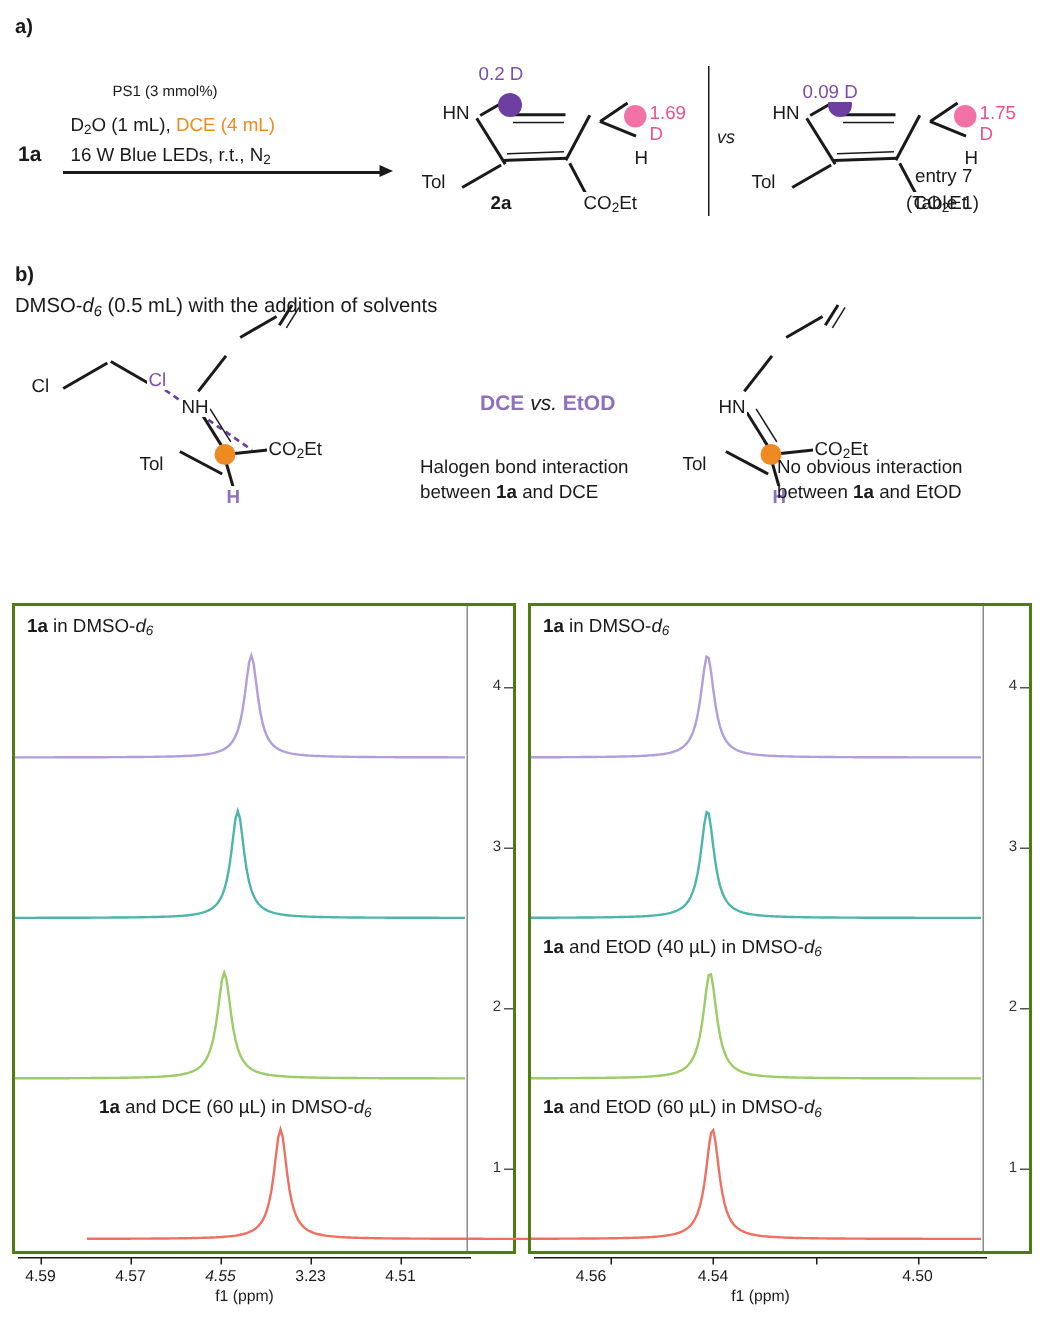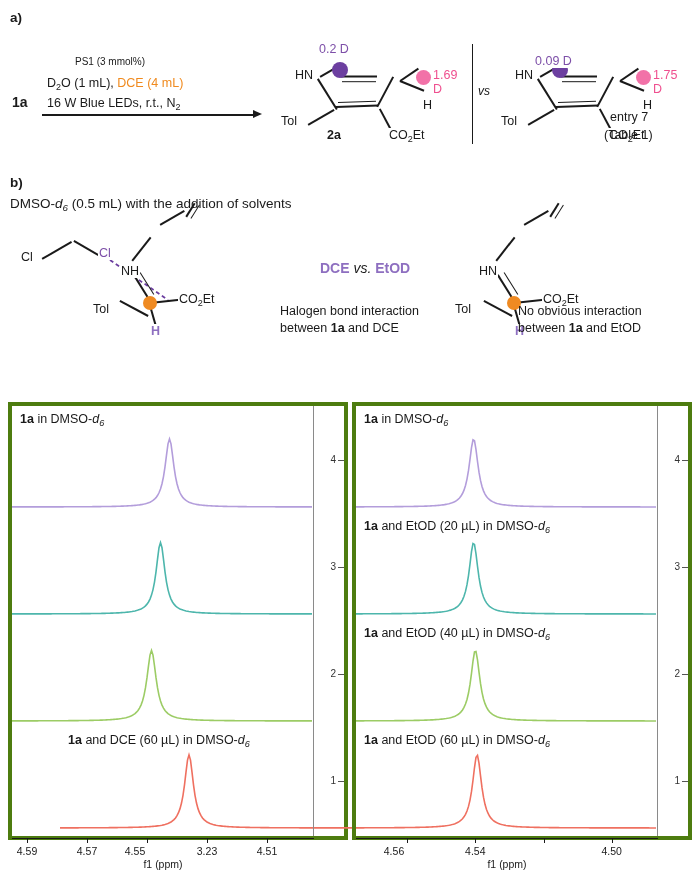--- a/index.html
+++ b/index.html
@@ -56,21 +56,21 @@
   #sec-b-title1{left:30px;top:175px;font-size:13.5px;}
   #sec-b-title2{left:10px;top:196px;font-size:13.5px;}
 
   #dce-vs{left:288px;top:260px;font-size:14px;font-weight:bold;margin-left:32px;}
   #cap-left1{left:280px;top:304px;font-size:12.5px;}
   #cap-left2{left:280px;top:321px;font-size:12.5px;}
   #cap-right1{left:518px;top:304px;font-size:12.5px;}
   #cap-right2{left:518px;top:321px;font-size:12.5px;}
 
   
-  .panel{position:absolute;top:402px;height:430px;border:4px solid #4d7c0f;background:#fff;}
+  .panel{position:absolute;top:402px;height:430px;border:2px solid #4d7c0f;background:#fff;}
   #panel-left{left:8px;width:332px;}
   #panel-right{left:352px;width:332px;}
   .panel-inner{position:absolute;left:0;top:0;right:0;bottom:0;}
   .trace-row{position:absolute;left:0;width:100%;height:107px;}
   .trace-label{position:absolute;left:8px;top:6px;font-size:12.5px;}
   .axis-right{position:absolute;right:0;top:0;width:30px;height:100%;border-left:1px solid #8a8a8a;}
   .tickmark{position:absolute;right:0;width:6px;height:1px;background:#555;}
   .ticknum{position:absolute;right:8px;font-size:10px;color:#333;}
   .peaksvg{position:absolute;left:0;top:0;width:100%;height:100%;}
 
@@ -276,21 +276,20 @@
 
   <div class="panel" id="panel-right">
     <div class="panel-inner" id="panel-right-inner">
         <div class="trace-row" style="top: 0px;">
           <div class="trace-label"><span class="b">1a</span><span> in DMSO-</span><span class="it">d</span><span class="sub it">6</span></div>
           <svg class="peaksvg" viewBox="0 0 300 107" preserveAspectRatio="none" style="width: 300px;">
             <path d="M 0 101 L 0.0 100.85 L 1.5 100.85 L 3.0 100.84 L 4.5 100.84 L 6.0 100.83 L 7.5 100.83 L 9.0 100.82 L 10.5 100.82 L 12.0 100.81 L 13.5 100.81 L 15.0 100.80 L 16.5 100.80 L 18.0 100.79 L 19.5 100.79 L 21.0 100.78 L 22.5 100.77 L 24.0 100.76 L 25.5 100.76 L 27.0 100.75 L 28.5 100.74 L 30.0 100.73 L 31.5 100.72 L 33.0 100.71 L 34.5 100.70 L 36.0 100.69 L 37.5 100.68 L 39.0 100.67 L 40.5 100.65 L 42.0 100.64 L 43.5 100.62 L 45.0 100.61 L 46.5 100.59 L 48.0 100.57 L 49.5 100.56 L 51.0 100.54 L 52.5 100.51 L 54.0 100.49 L 55.5 100.47 L 57.0 100.44 L 58.5 100.41 L 60.0 100.38 L 61.5 100.35 L 63.0 100.31 L 64.5 100.27 L 66.0 100.23 L 67.5 100.18 L 69.0 100.13 L 70.5 100.08 L 72.0 100.02 L 73.5 99.95 L 75.0 99.88 L 76.5 99.79 L 78.0 99.70 L 79.5 99.60 L 81.0 99.49 L 82.5 99.36 L 84.0 99.21 L 85.5 99.05 L 87.0 98.86 L 88.5 98.64 L 90.0 98.38 L 91.5 98.09 L 93.0 97.74 L 94.5 97.33 L 96.0 96.83 L 97.5 96.23 L 99.0 95.50 L 100.5 94.59 L 102.0 93.44 L 103.5 91.97 L 105.0 90.06 L 106.5 87.53 L 108.0 84.13 L 109.5 79.47 L 111.0 73.06 L 112.5 64.39 L 114.0 53.39 L 115.5 41.69 L 117.0 33.83 L 118.5 34.71 L 120.0 43.70 L 121.5 55.52 L 123.0 66.15 L 124.5 74.38 L 126.0 80.43 L 127.5 84.83 L 129.0 88.05 L 130.5 90.45 L 132.0 92.27 L 133.5 93.67 L 135.0 94.77 L 136.5 95.64 L 138.0 96.35 L 139.5 96.93 L 141.0 97.41 L 142.5 97.81 L 144.0 98.15 L 145.5 98.43 L 147.0 98.68 L 148.5 98.89 L 150.0 99.08 L 151.5 99.24 L 153.0 99.38 L 154.5 99.51 L 156.0 99.62 L 157.5 99.72 L 159.0 99.81 L 160.5 99.89 L 162.0 99.96 L 163.5 100.03 L 165.0 100.09 L 166.5 100.14 L 168.0 100.19 L 169.5 100.24 L 171.0 100.28 L 172.5 100.32 L 174.0 100.35 L 175.5 100.39 L 177.0 100.42 L 178.5 100.45 L 180.0 100.47 L 181.5 100.50 L 183.0 100.52 L 184.5 100.54 L 186.0 100.56 L 187.5 100.58 L 189.0 100.60 L 190.5 100.61 L 192.0 100.63 L 193.5 100.64 L 195.0 100.66 L 196.5 100.67 L 198.0 100.68 L 199.5 100.69 L 201.0 100.70 L 202.5 100.71 L 204.0 100.72 L 205.5 100.73 L 207.0 100.74 L 208.5 100.75 L 210.0 100.76 L 211.5 100.77 L 213.0 100.77 L 214.5 100.78 L 216.0 100.79 L 217.5 100.79 L 219.0 100.80 L 220.5 100.80 L 222.0 100.81 L 223.5 100.82 L 225.0 100.82 L 226.5 100.83 L 228.0 100.83 L 229.5 100.83 L 231.0 100.84 L 232.5 100.84 L 234.0 100.85 L 235.5 100.85 L 237.0 100.85 L 238.5 100.86 L 240.0 100.86 L 241.5 100.87 L 243.0 100.87 L 244.5 100.87 L 246.0 100.87 L 247.5 100.88 L 249.0 100.88 L 250.5 100.88 L 252.0 100.89 L 253.5 100.89 L 255.0 100.89 L 256.5 100.89 L 258.0 100.89 L 259.5 100.90 L 261.0 100.90 L 262.5 100.90 L 264.0 100.90 L 265.5 100.91 L 267.0 100.91 L 268.5 100.91 L 270.0 100.91 L 271.5 100.91 L 273.0 100.91 L 274.5 100.92 L 276.0 100.92 L 277.5 100.92 L 279.0 100.92 L 280.5 100.92 L 282.0 100.92 L 283.5 100.92 L 285.0 100.93 L 286.5 100.93 L 288.0 100.93 L 289.5 100.93 L 291.0 100.93 L 292.5 100.93 L 294.0 100.93 L 295.5 100.93 L 297.0 100.94 L 298.5 100.94 L 300.0 100.94" fill="none" stroke="#b39ddb" stroke-width="1.6"></path>
           </svg>
         </div>
         <div class="trace-row" style="top: 107px;">
-          <div class="trace-label"><span class="b">1a</span><span> and EtOD (20 µL) in DMSO-</span><span class="it">d</span><span class="sub it">6</span></div>
           <svg class="peaksvg" viewBox="0 0 300 107" preserveAspectRatio="none" style="width: 300px;">
             <path d="M 0 101 L 0.0 100.84 L 1.5 100.84 L 3.0 100.83 L 4.5 100.83 L 6.0 100.83 L 7.5 100.82 L 9.0 100.82 L 10.5 100.81 L 12.0 100.81 L 13.5 100.80 L 15.0 100.79 L 16.5 100.79 L 18.0 100.78 L 19.5 100.77 L 21.0 100.77 L 22.5 100.76 L 24.0 100.75 L 25.5 100.74 L 27.0 100.74 L 28.5 100.73 L 30.0 100.72 L 31.5 100.71 L 33.0 100.70 L 34.5 100.69 L 36.0 100.67 L 37.5 100.66 L 39.0 100.65 L 40.5 100.64 L 42.0 100.62 L 43.5 100.61 L 45.0 100.59 L 46.5 100.57 L 48.0 100.55 L 49.5 100.53 L 51.0 100.51 L 52.5 100.49 L 54.0 100.47 L 55.5 100.44 L 57.0 100.41 L 58.5 100.38 L 60.0 100.35 L 61.5 100.32 L 63.0 100.28 L 64.5 100.24 L 66.0 100.19 L 67.5 100.14 L 69.0 100.09 L 70.5 100.03 L 72.0 99.97 L 73.5 99.90 L 75.0 99.82 L 76.5 99.73 L 78.0 99.64 L 79.5 99.53 L 81.0 99.41 L 82.5 99.28 L 84.0 99.12 L 85.5 98.95 L 87.0 98.75 L 88.5 98.52 L 90.0 98.25 L 91.5 97.94 L 93.0 97.58 L 94.5 97.14 L 96.0 96.62 L 97.5 95.99 L 99.0 95.22 L 100.5 94.27 L 102.0 93.06 L 103.5 91.52 L 105.0 89.51 L 106.5 86.86 L 108.0 83.28 L 109.5 78.39 L 111.0 71.67 L 112.5 62.56 L 114.0 51.00 L 115.5 38.72 L 117.0 30.47 L 118.5 31.39 L 120.0 40.83 L 121.5 53.25 L 123.0 64.41 L 124.5 73.05 L 126.0 79.40 L 127.5 84.02 L 129.0 87.40 L 130.5 89.92 L 132.0 91.83 L 133.5 93.30 L 135.0 94.46 L 136.5 95.38 L 138.0 96.12 L 139.5 96.73 L 141.0 97.23 L 142.5 97.65 L 144.0 98.00 L 145.5 98.31 L 147.0 98.56 L 148.5 98.79 L 150.0 98.98 L 151.5 99.15 L 153.0 99.30 L 154.5 99.43 L 156.0 99.55 L 157.5 99.66 L 159.0 99.75 L 160.5 99.84 L 162.0 99.91 L 163.5 99.98 L 165.0 100.04 L 166.5 100.10 L 168.0 100.15 L 169.5 100.20 L 171.0 100.24 L 172.5 100.28 L 174.0 100.32 L 175.5 100.36 L 177.0 100.39 L 178.5 100.42 L 180.0 100.44 L 181.5 100.47 L 183.0 100.49 L 184.5 100.52 L 186.0 100.54 L 187.5 100.56 L 189.0 100.58 L 190.5 100.59 L 192.0 100.61 L 193.5 100.62 L 195.0 100.64 L 196.5 100.65 L 198.0 100.66 L 199.5 100.68 L 201.0 100.69 L 202.5 100.70 L 204.0 100.71 L 205.5 100.72 L 207.0 100.73 L 208.5 100.74 L 210.0 100.75 L 211.5 100.75 L 213.0 100.76 L 214.5 100.77 L 216.0 100.78 L 217.5 100.78 L 219.0 100.79 L 220.5 100.79 L 222.0 100.80 L 223.5 100.81 L 225.0 100.81 L 226.5 100.82 L 228.0 100.82 L 229.5 100.83 L 231.0 100.83 L 232.5 100.84 L 234.0 100.84 L 235.5 100.84 L 237.0 100.85 L 238.5 100.85 L 240.0 100.85 L 241.5 100.86 L 243.0 100.86 L 244.5 100.86 L 246.0 100.87 L 247.5 100.87 L 249.0 100.87 L 250.5 100.88 L 252.0 100.88 L 253.5 100.88 L 255.0 100.88 L 256.5 100.89 L 258.0 100.89 L 259.5 100.89 L 261.0 100.89 L 262.5 100.90 L 264.0 100.90 L 265.5 100.90 L 267.0 100.90 L 268.5 100.90 L 270.0 100.91 L 271.5 100.91 L 273.0 100.91 L 274.5 100.91 L 276.0 100.91 L 277.5 100.91 L 279.0 100.92 L 280.5 100.92 L 282.0 100.92 L 283.5 100.92 L 285.0 100.92 L 286.5 100.92 L 288.0 100.93 L 289.5 100.93 L 291.0 100.93 L 292.5 100.93 L 294.0 100.93 L 295.5 100.93 L 297.0 100.93 L 298.5 100.93 L 300.0 100.93" fill="none" stroke="#4db6ac" stroke-width="1.6"></path>
           </svg>
         </div>
         <div class="trace-row" style="top: 214px;">
           <div class="trace-label"><span class="b">1a</span><span> and EtOD (40 µL) in DMSO-</span><span class="it">d</span><span class="sub it">6</span></div>
           <svg class="peaksvg" viewBox="0 0 300 107" preserveAspectRatio="none" style="width: 300px;">
             <path d="M 0 101 L 0.0 100.85 L 1.5 100.85 L 3.0 100.84 L 4.5 100.84 L 6.0 100.83 L 7.5 100.83 L 9.0 100.82 L 10.5 100.82 L 12.0 100.81 L 13.5 100.81 L 15.0 100.80 L 16.5 100.80 L 18.0 100.79 L 19.5 100.78 L 21.0 100.78 L 22.5 100.77 L 24.0 100.76 L 25.5 100.76 L 27.0 100.75 L 28.5 100.74 L 30.0 100.73 L 31.5 100.72 L 33.0 100.71 L 34.5 100.70 L 36.0 100.69 L 37.5 100.68 L 39.0 100.67 L 40.5 100.66 L 42.0 100.64 L 43.5 100.63 L 45.0 100.61 L 46.5 100.60 L 48.0 100.58 L 49.5 100.56 L 51.0 100.54 L 52.5 100.52 L 54.0 100.50 L 55.5 100.48 L 57.0 100.45 L 58.5 100.42 L 60.0 100.39 L 61.5 100.36 L 63.0 100.33 L 64.5 100.29 L 66.0 100.25 L 67.5 100.21 L 69.0 100.16 L 70.5 100.11 L 72.0 100.05 L 73.5 99.99 L 75.0 99.92 L 76.5 99.85 L 78.0 99.76 L 79.5 99.67 L 81.0 99.56 L 82.5 99.45 L 84.0 99.32 L 85.5 99.17 L 87.0 99.00 L 88.5 98.80 L 90.0 98.58 L 91.5 98.32 L 93.0 98.02 L 94.5 97.67 L 96.0 97.25 L 97.5 96.75 L 99.0 96.15 L 100.5 95.41 L 102.0 94.49 L 103.5 93.33 L 105.0 91.86 L 106.5 89.95 L 108.0 87.43 L 109.5 84.04 L 111.0 79.42 L 112.5 73.05 L 114.0 64.39 L 115.5 53.27 L 117.0 41.02 L 118.5 31.97 L 120.0 31.51 L 121.5 39.97 L 123.0 52.16 L 124.5 63.48 L 126.0 72.37 L 127.5 78.92 L 129.0 83.68 L 130.5 87.16 L 132.0 89.75 L 133.5 91.71 L 135.0 93.22 L 136.5 94.39 L 138.0 95.33 L 139.5 96.09 L 141.0 96.70 L 142.5 97.21 L 144.0 97.64 L 145.5 97.99 L 147.0 98.30 L 148.5 98.56 L 150.0 98.79 L 151.5 98.98 L 153.0 99.15 L 154.5 99.30 L 156.0 99.44 L 157.5 99.55 L 159.0 99.66 L 160.5 99.75 L 162.0 99.84 L 163.5 99.91 L 165.0 99.98 L 166.5 100.05 L 168.0 100.10 L 169.5 100.16 L 171.0 100.20 L 172.5 100.25 L 174.0 100.29 L 175.5 100.32 L 177.0 100.36 L 178.5 100.39 L 180.0 100.42 L 181.5 100.45 L 183.0 100.47 L 184.5 100.50 L 186.0 100.52 L 187.5 100.54 L 189.0 100.56 L 190.5 100.58 L 192.0 100.60 L 193.5 100.61 L 195.0 100.63 L 196.5 100.64 L 198.0 100.65 L 199.5 100.67 L 201.0 100.68 L 202.5 100.69 L 204.0 100.70 L 205.5 100.71 L 207.0 100.72 L 208.5 100.73 L 210.0 100.74 L 211.5 100.75 L 213.0 100.76 L 214.5 100.76 L 216.0 100.77 L 217.5 100.78 L 219.0 100.78 L 220.5 100.79 L 222.0 100.80 L 223.5 100.80 L 225.0 100.81 L 226.5 100.81 L 228.0 100.82 L 229.5 100.82 L 231.0 100.83 L 232.5 100.83 L 234.0 100.84 L 235.5 100.84 L 237.0 100.84 L 238.5 100.85 L 240.0 100.85 L 241.5 100.86 L 243.0 100.86 L 244.5 100.86 L 246.0 100.87 L 247.5 100.87 L 249.0 100.87 L 250.5 100.88 L 252.0 100.88 L 253.5 100.88 L 255.0 100.88 L 256.5 100.89 L 258.0 100.89 L 259.5 100.89 L 261.0 100.89 L 262.5 100.90 L 264.0 100.90 L 265.5 100.90 L 267.0 100.90 L 268.5 100.90 L 270.0 100.91 L 271.5 100.91 L 273.0 100.91 L 274.5 100.91 L 276.0 100.91 L 277.5 100.91 L 279.0 100.92 L 280.5 100.92 L 282.0 100.92 L 283.5 100.92 L 285.0 100.92 L 286.5 100.92 L 288.0 100.92 L 289.5 100.93 L 291.0 100.93 L 292.5 100.93 L 294.0 100.93 L 295.5 100.93 L 297.0 100.93 L 298.5 100.93 L 300.0 100.93" fill="none" stroke="#9ccc65" stroke-width="1.6"></path>
           </svg>
         </div>
@@ -313,21 +312,21 @@
       </div>
   </div>
 
   <div class="xaxis" id="xaxis-left">
     <div class="axisline"></div>
   <div class="xtick" style="left: 19px;"></div>
       <div class="xlab" style="left: 19px;">4.59</div>
       <div class="xtick" style="left: 79px;"></div>
       <div class="xlab" style="left: 79px;">4.57</div>
       <div class="xtick" style="left: 139px;"></div>
-      <div class="xlab" style="left: 127px;">4.55</div>
+      <div class="xlab" style="left: 139px; font-style: italic;">4.55</div>
       <div class="xtick" style="left: 199px;"></div>
       <div class="xlab" style="left: 199px;">3.23</div>
       <div class="xtick" style="left: 259px;"></div>
       <div class="xlab" style="left: 259px;">4.51</div>
       <div class="xtitle" style="left: 155px;">f1 (ppm)</div>
     </div>
   <div class="xaxis" id="xaxis-right">
     <div class="axisline"></div>
   <div class="xtick" style="left: 55.1364px;"></div>
       <div class="xlab" style="left: 42px;">4.56</div>

